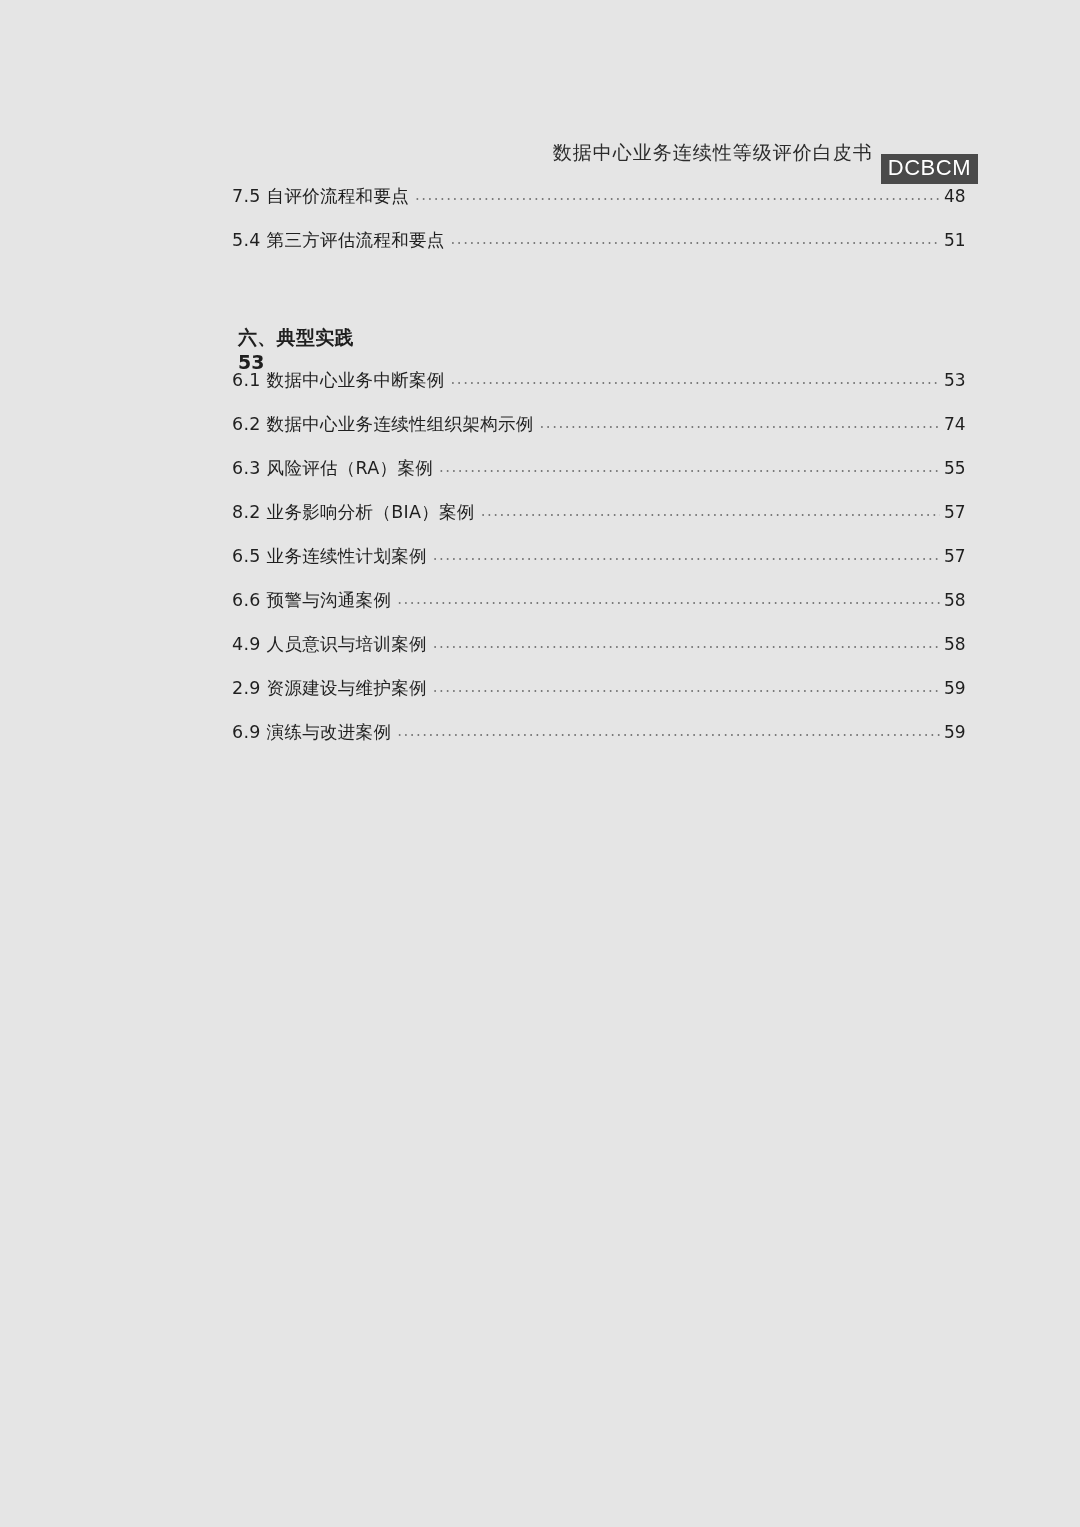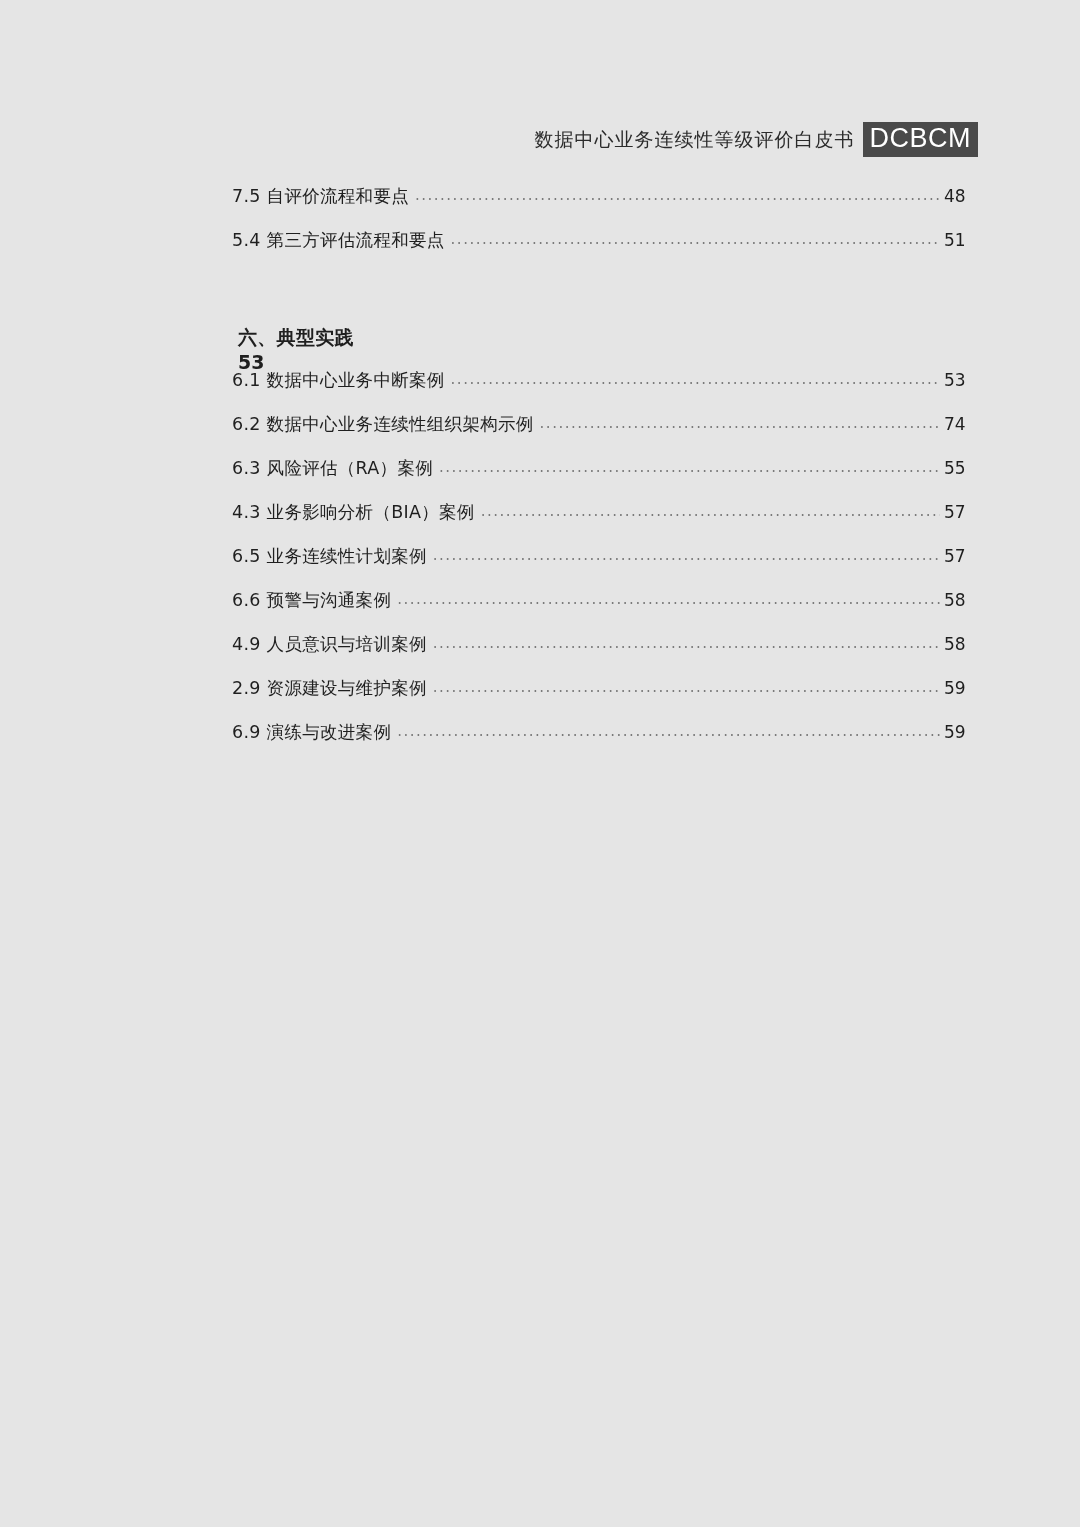--- a/index.html
+++ b/index.html
@@ -39,25 +39,26 @@
     letter-spacing: 1px;
     color: #2b2b2b;
     font-family: "DejaVu Sans", sans-serif;
     font-weight: 500;
     padding-right: 8px;
     white-space: nowrap;
   }
   .header-badge {
     background: #4a4a4a;
     color: #ffffff;
-    font-size: 27px;
+    font-size: 22px;
     letter-spacing: 0.5px;
     padding: 3px 7px 5px 7px;
     font-family: "Liberation Sans", sans-serif;
     line-height: 1;
+    margin-top: 32px;
   }
   
   .toc {
     position: absolute;
     top: 188px;
     left: 232px;
     width: 738px;
   }
   .toc-row {
     display: flex;
@@ -149,21 +150,21 @@
       <span class="page-no">74</span>
     </div>
 
     <div class="toc-row level2">
       <span class="label">6.3 风险评估（RA）案例</span>
       <span class="dots">........................................................................................................................................................</span>
       <span class="page-no">55</span>
     </div>
 
     <div class="toc-row level2">
-      <span class="label">4.3 业务影响分析（BIA）案例</span>
+      <span class="label">8.2 业务影响分析（BIA）案例</span>
       <span class="dots">........................................................................................................................................................</span>
       <span class="page-no">57</span>
     </div>
 
     <div class="toc-row level2">
       <span class="label">6.5  业务连续性计划案例</span>
       <span class="dots">........................................................................................................................................................</span>
       <span class="page-no">57</span>
     </div>
 

